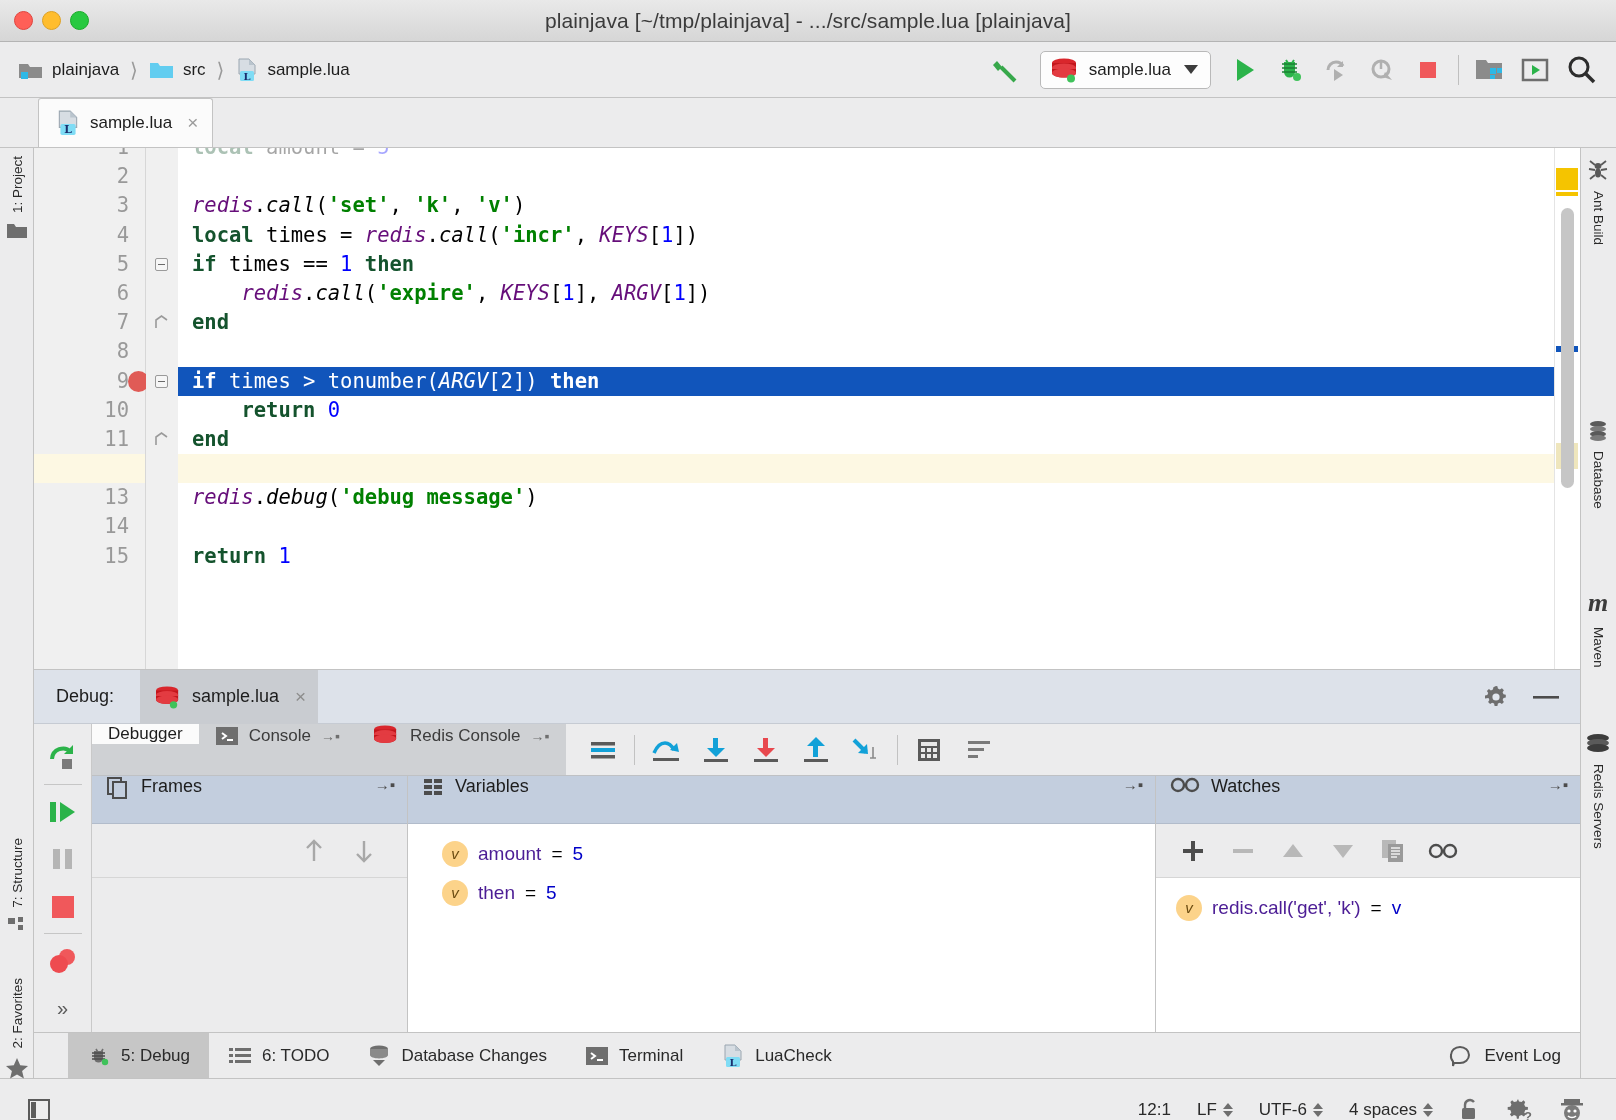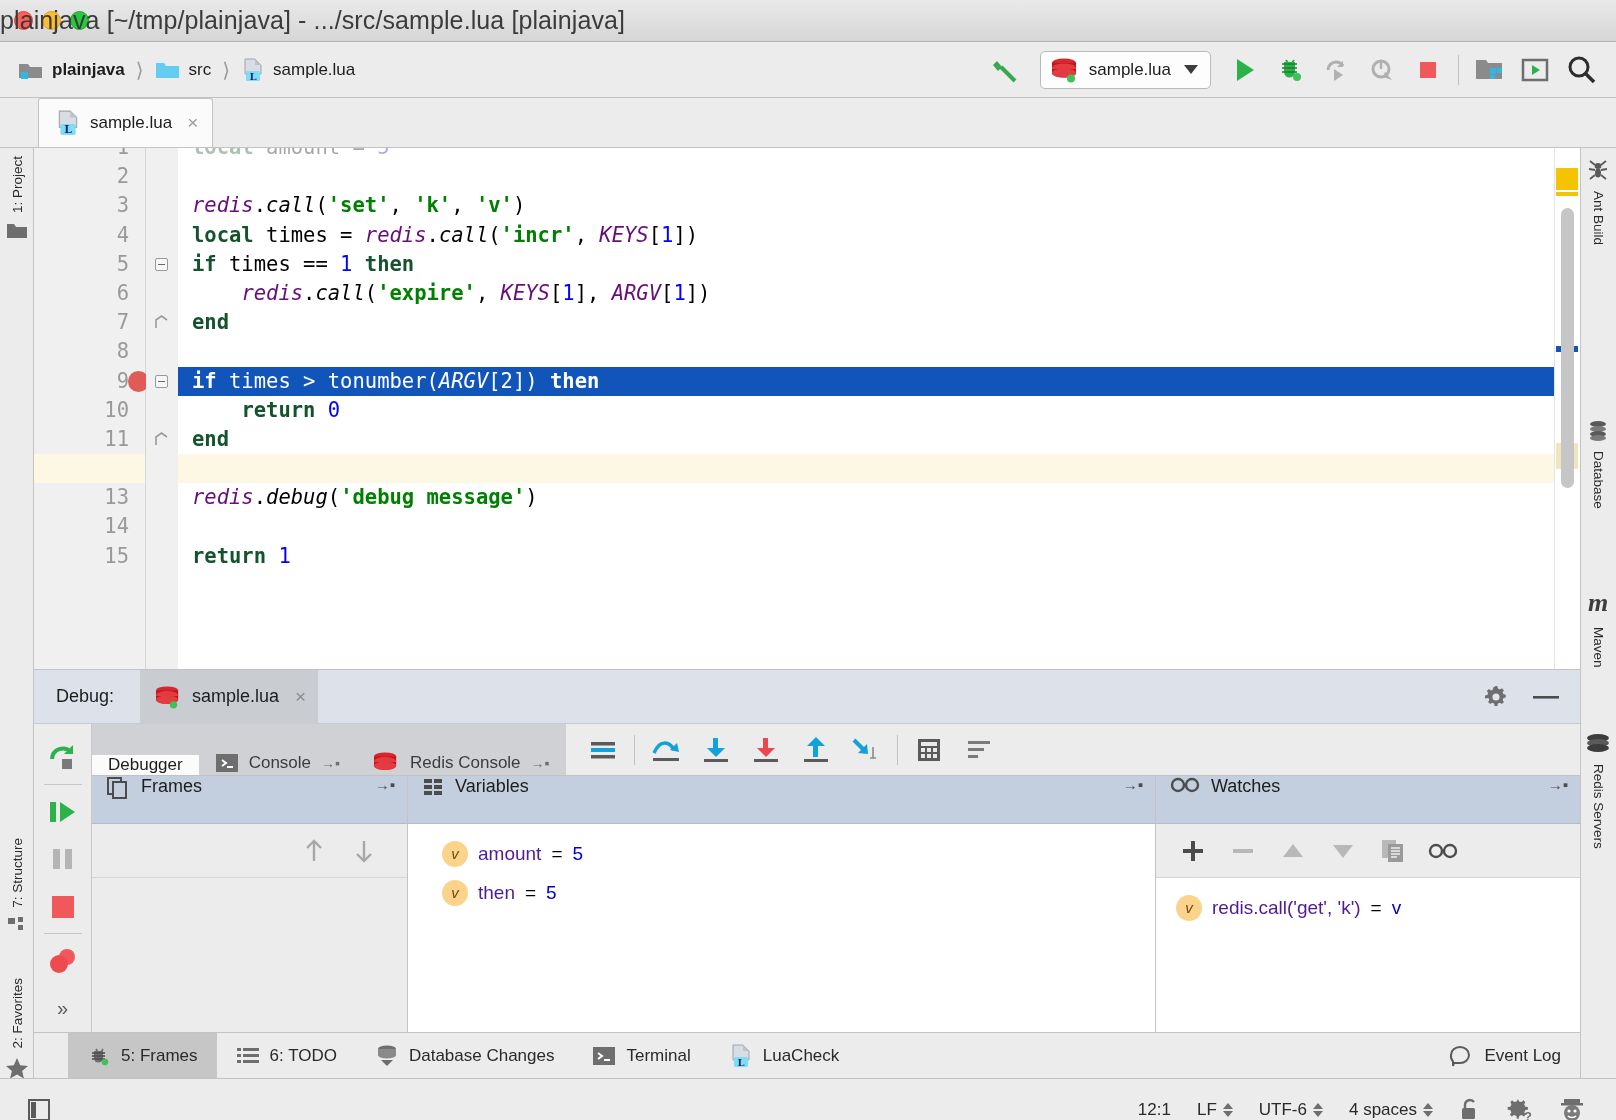--- a/index.html
+++ b/index.html
@@ -20,32 +20,32 @@
     background: linear-gradient(to bottom, #e9e9e9, #d6d6d6);
     border-bottom: 1px solid #b4b4b4;
     display: flex; align-items: center;
   }
   .traffic { display: flex; gap: 9px; padding-left: 14px; }
   .dot { width: 19px; height: 19px; border-radius: 50%; }
   .dot.r { background: #ff5f57; border: 1px solid #e0443e; }
   .dot.y { background: #ffbd2e; border: 1px solid #dea123; }
   .dot.g { background: #28c940; border: 1px solid #1aab29; }
   .title-text {
-    position: absolute; left: 0; right: 0; 
-    font-size: 25px; color: #3b3b3b; letter-spacing: .1px;
+    position: absolute; left: 0; right: 0; text-align: center;
+    font-size: 21px; color: #3b3b3b; letter-spacing: .1px;
   }
 
   
   .navbar {
     height: 56px; flex: 0 0 56px;
     background: #ececed; border-bottom: 1px solid #c3c3c3;
     display: flex; align-items: center; padding: 0 12px 0 18px; gap: 0;
   }
   .crumb { display: flex; align-items: center; gap: 8px; font-size: 17px; }
-  .crumb.bold { font-weight: bold; }
+  .crumb.bold { font-weight: normal; }
   .crumb-sep { color: #9a9a9a; font-size: 20px; padding: 0 11px; }
   .nav-spacer { flex: 1 1 auto; }
 
   .runcombo {
     display: flex; align-items: center; gap: 9px;
     height: 38px; padding: 0 12px 0 9px;
     background: #fdfdfd; border: 1px solid #b9b9b9; border-radius: 5px;
     margin-left: 12px; margin-right: 10px;
   }
   .runcombo .lbl { font-size: 17px; }
@@ -116,21 +116,21 @@
   .dbg-tab-sel { height: 54px; display: flex; align-items: center; gap: 10px; padding: 0 12px 0 14px; background: #c9ccd1; font-size: 18px; }
   .dbg-tab-sel .x { color: #8d8d8d; font-size: 19px; margin-left: 6px; }
   .hdr-right { margin-left: auto; display: flex; align-items: center; gap: 22px; padding-right: 20px; }
 
   .dbg-main { flex: 1 1 auto; display: flex; min-height: 0; }
   .dbg-side { width: 58px; flex: 0 0 58px; background: #ececed; border-right: 1px solid #c9c9c9; display: flex; flex-direction: column; align-items: center; padding-top: 10px; gap: 0; }
   .dbg-side-btn { width: 58px; height: 62px; display: flex; align-items: center; justify-content: center; }
   .dbg-side-sep { width: 38px; height: 1px; background: #c6c6c6; margin: 3px 0; }
 
   .dbg-right { flex: 1 1 auto; display: flex; flex-direction: column; min-width: 0; }
-  .dbg-tabrow { height: 52px; flex: 0 0 52px; display: flex; align-items: flex-end; background: #cfd1d4; border-bottom: 1px solid #bfc1c4; }
+  .dbg-tabrow { height: 52px; flex: 0 0 52px; display: flex; align-items: flex-start; background: #cfd1d4; border-bottom: 1px solid #bfc1c4; }
   .dtab { display: flex; align-items: center; gap: 10px; padding: 0 16px; font-size: 17px; color: #3c3c3c; background: #cfd1d4; }
   .dtab.active { background: #fbfbfb; color: #1d1d1d; }
   .dtab .pin { color: #6e6e6e; font-size: 14px; }
   .steptools { display: flex; align-items: center; gap: 0; background: #ececed; flex: 1 1 auto; padding-left: 12px; }
   .stbtn { width: 50px; height: 51px; display: flex; align-items: center; justify-content: center; }
   .stsep { width: 1px; height: 30px; background: #c2c2c2; margin: 0 6px; }
 
   .panes { flex: 1 1 auto; display: flex; min-height: 0; }
   .pane { display: flex; flex-direction: column; min-width: 0; border-right: 1px solid #c3c3c3; }
   .pane:last-child { border-right: none; }
@@ -695,21 +695,21 @@
       <div class="twbar">
         <div class="twtab active">
           <span>
             <svg width="24" height="24" viewBox="0 0 24 24">
               <path d="M7 7h9v7a4.5 4.5 0 01-9 0z" fill="#6e6e6e"></path>
               <path d="M5 9h13M5 12h13M5 15h13" stroke="#4c4c4c" stroke-width="1.3"></path>
               <path d="M9 5l1.5 2.5M16 5l-1.5 2.5" stroke="#6e6e6e" stroke-width="1.6"></path>
               <circle cx="18" cy="18" r="3.2" fill="#3fc25a"></circle>
             </svg>
           </span>
-          <span>5: Frames</span>
+          <span>5: Debug</span>
         </div>
         <div class="twtab">
           <span>
             <svg width="24" height="22" viewBox="0 0 24 22">
               <rect x="1" y="3" width="4" height="3" fill="#6e6e6e"></rect>
                 <rect x="7" y="3" width="16" height="3" fill="#6e6e6e"></rect>
               <rect x="1" y="9" width="4" height="3" fill="#6e6e6e"></rect>
                 <rect x="7" y="9" width="16" height="3" fill="#6e6e6e"></rect>
               <rect x="1" y="15" width="4" height="3" fill="#6e6e6e"></rect>
                 <rect x="7" y="15" width="16" height="3" fill="#6e6e6e"></rect>

